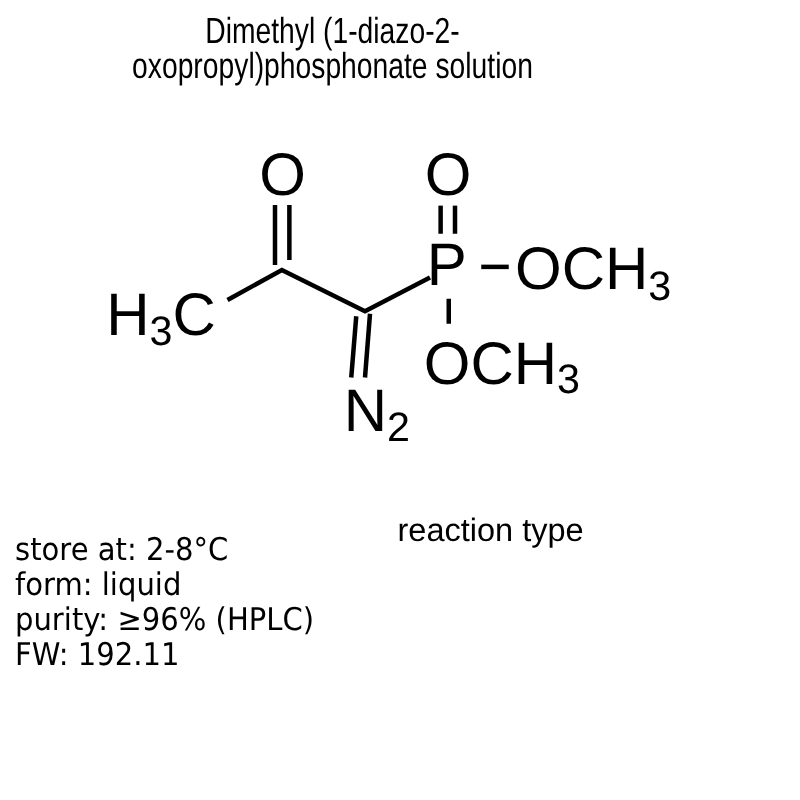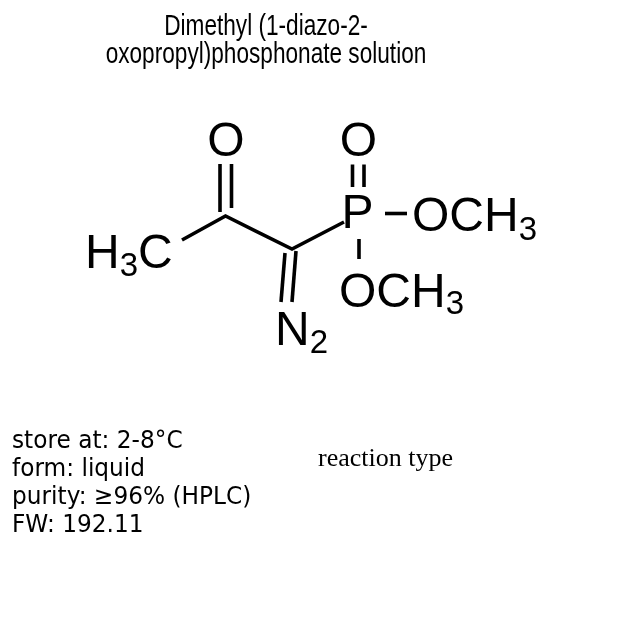--- a/index.html
+++ b/index.html
@@ -43,22 +43,22 @@
     left: 12px; top: 426px;
     font-family: "DejaVu Sans", sans-serif;
     font-size: 25px;
     line-height: 28px;
     transform: scaleX(0.93);
     transform-origin: 0 0;
     white-space: nowrap;
   }
   .info-right {
     position: absolute;
-    left: 318px; top: 444px;
-    font-family: Liberation Serif, serif;
+    left: 318px; top: 411px;
+    font-family: Liberation Sans, sans-serif;
     font-size: 26px;
     line-height: 27px;
     white-space: nowrap;
   }
   .info-right .value-line { padding-left: 8px; }
 </style>
 </head>
 <body>
 
 <div class="page">

